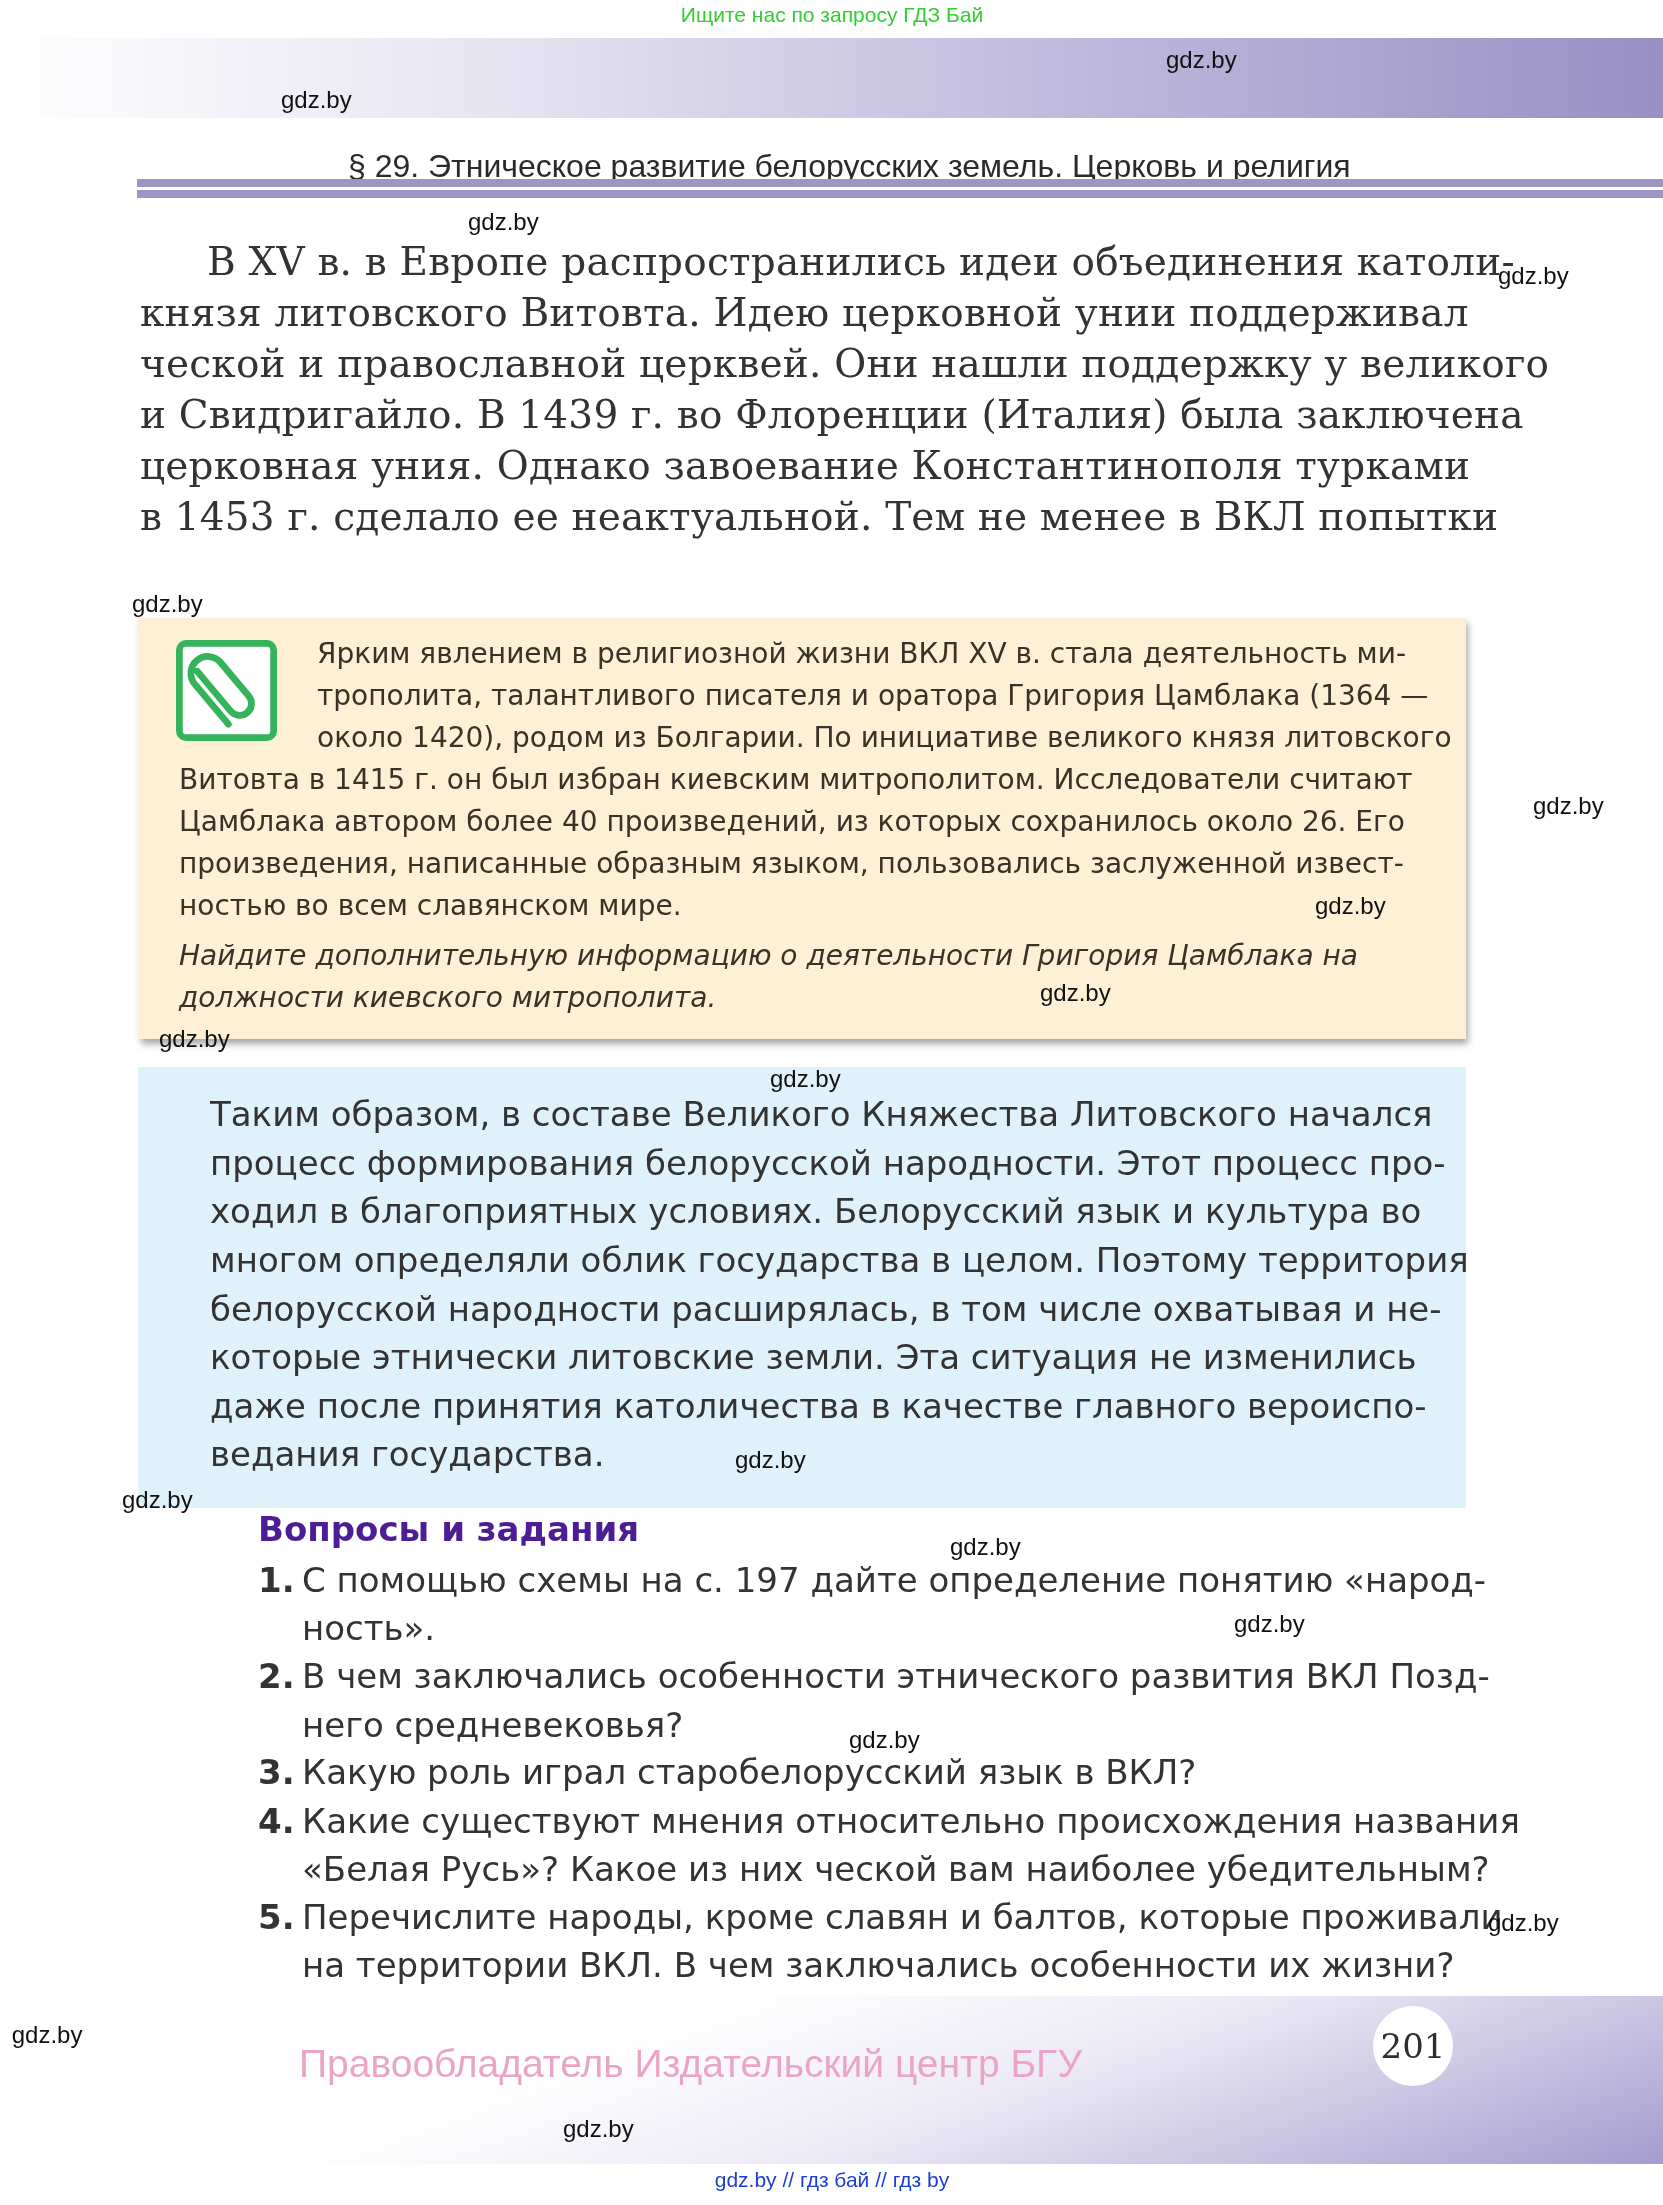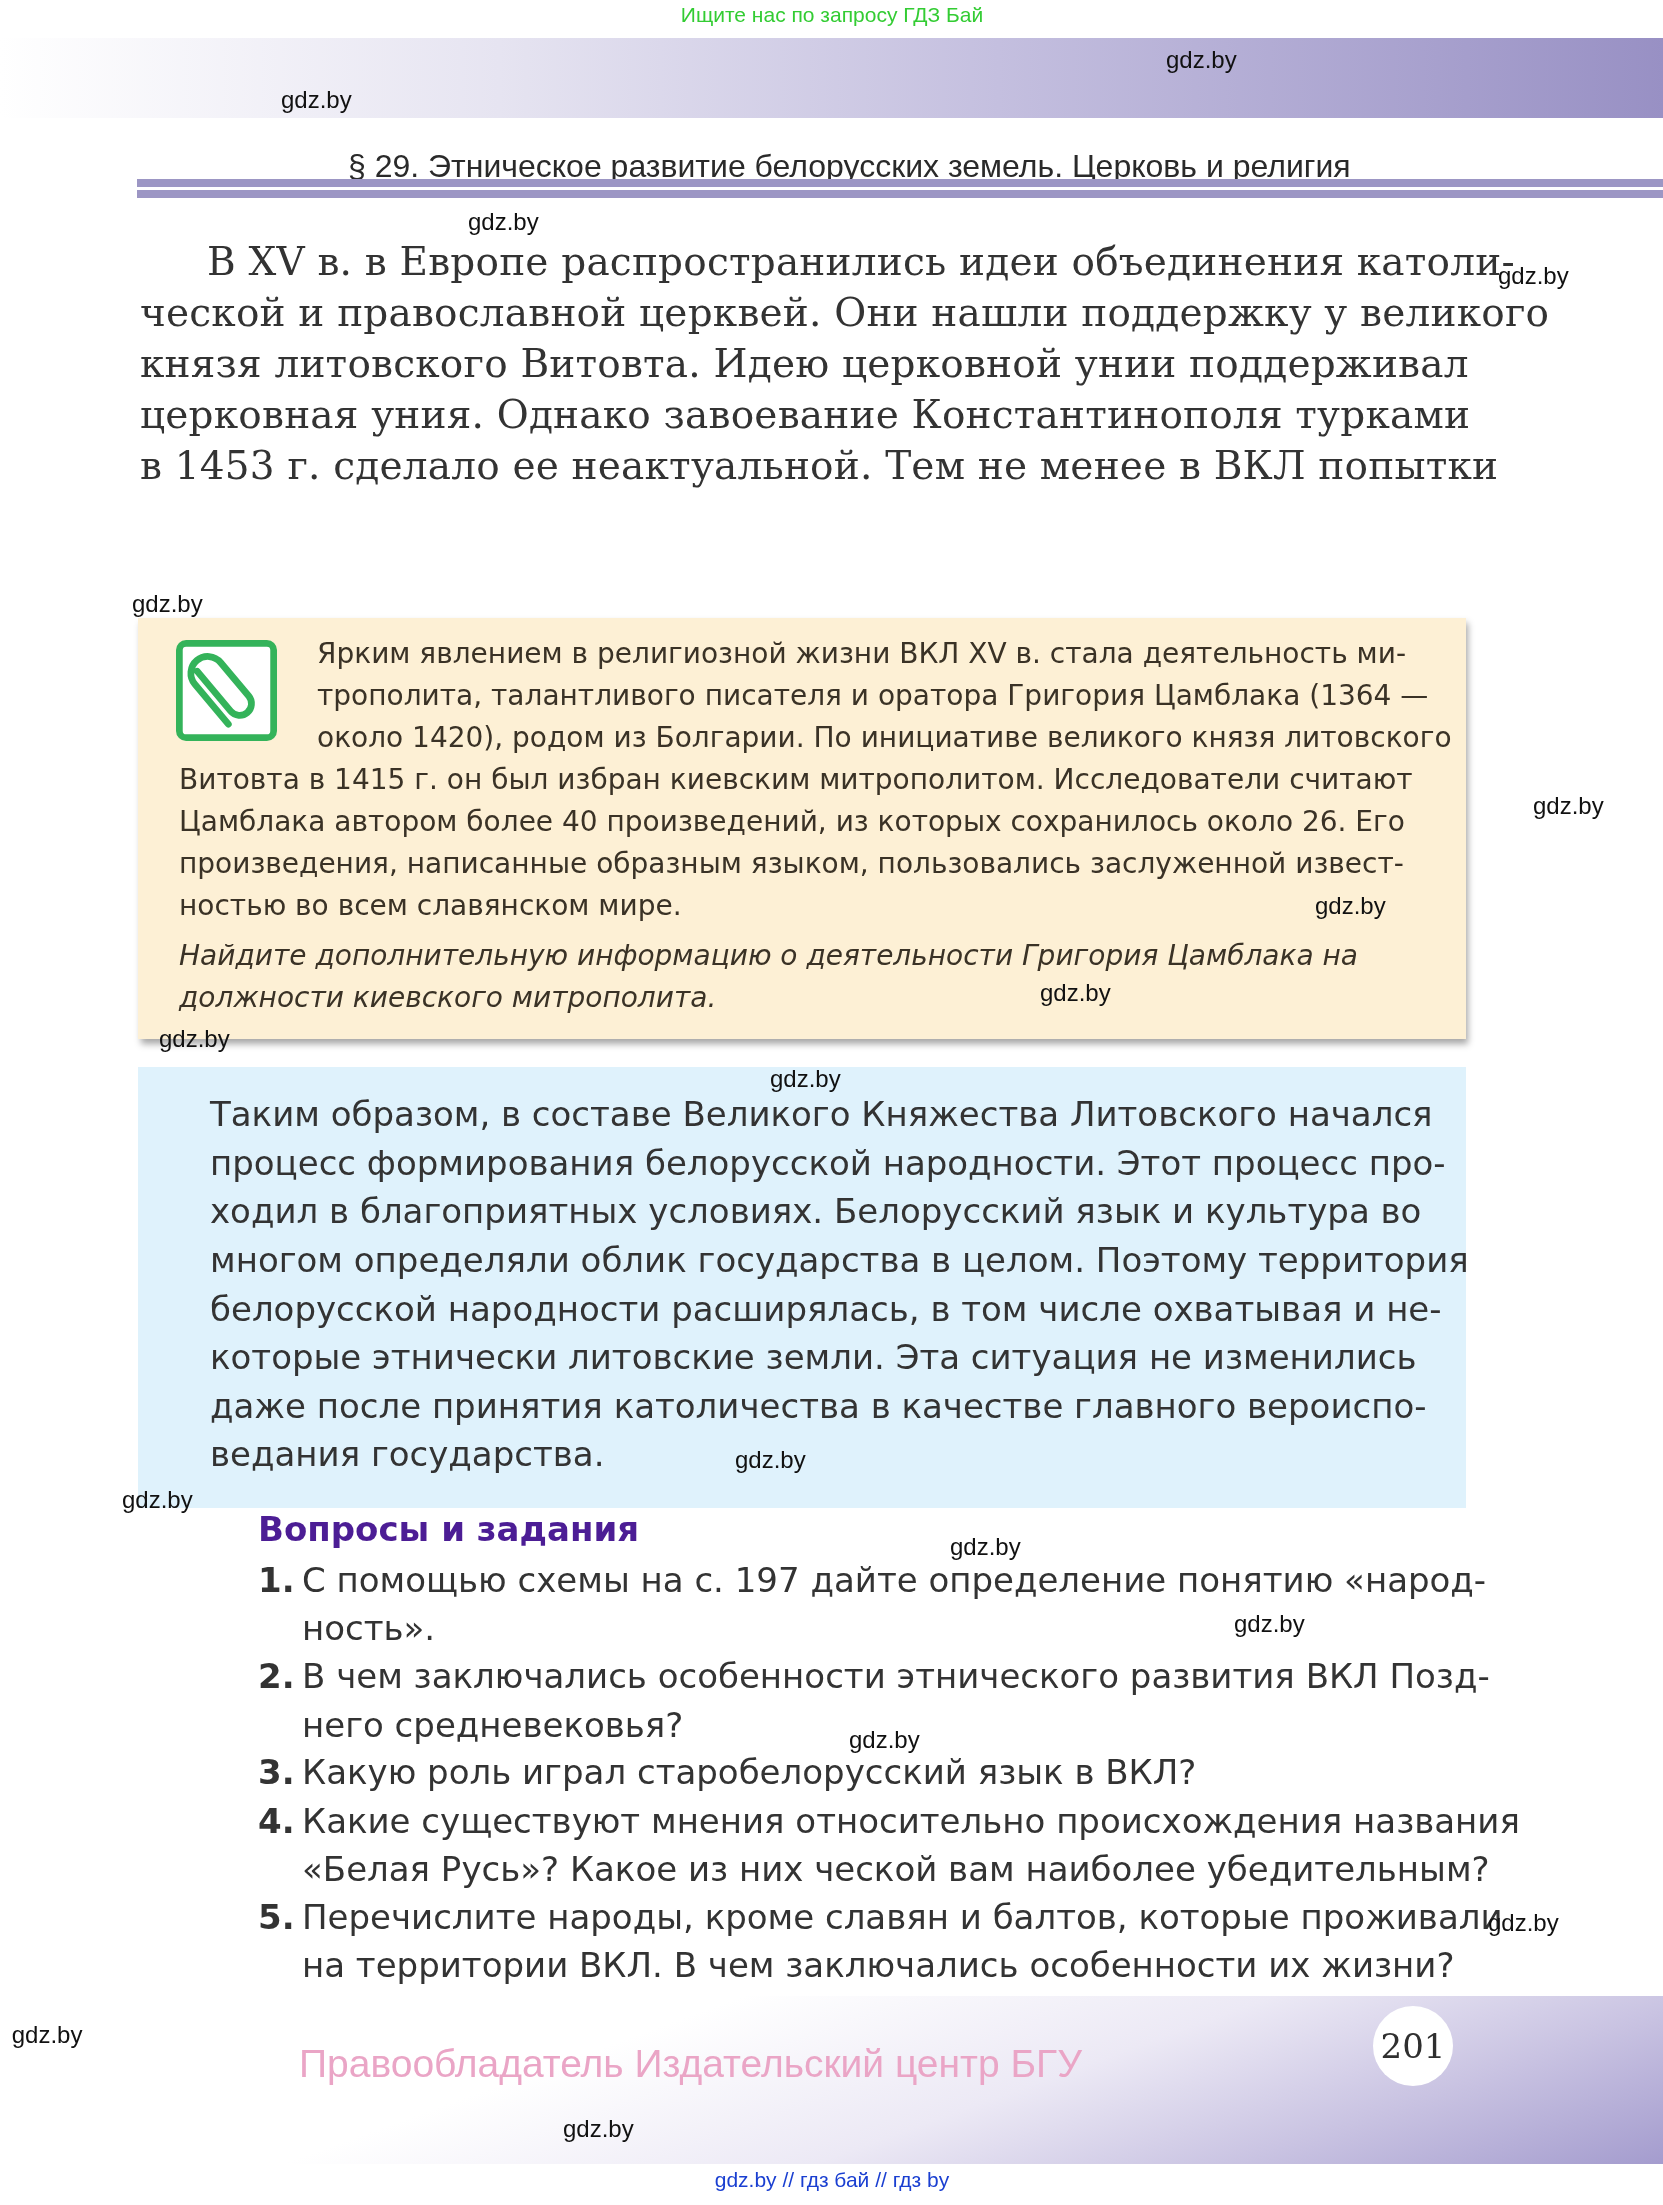--- a/index.html
+++ b/index.html
@@ -33,22 +33,23 @@
 <div class="abs top-search">Ищите нас по запросу ГДЗ Бай</div>
 
 <div class="abs top-band"></div>
 
 <div class="abs header-title">§ 29. Этническое развитие белорусских земель. Церковь и религия</div>
 <div class="abs rule" style="top:179px;"></div>
 <div class="abs rule" style="top:190px;"></div>
 
 <div class="abs p1">
   <span class="line" style="text-indent:67px;">В XV в. в Европе распространились идеи объединения католи-</span>
+  <span class="line">князя литовского Витовта. Идею церковной унии поддерживал</span>
   <span class="line">ческой и православной церквей. Они нашли поддержку у великого</span>
-  <span class="line">князя литовского Витовта. Идею церковной унии поддерживал</span>
+  <span class="line">и Свидригайло. В 1439 г. во Флоренции (Италия) была заключена</span>
   <span class="line">церковная уния. Однако завоевание Константинополя турками</span>
   <span class="line">в 1453 г. сделало ее неактуальной. Тем не менее в ВКЛ попытки</span>
 </div>
 
 <div class="abs yellow-box"></div>
 <div class="abs clip-icon">
   <svg width="101" height="101" viewBox="0 0 120 120">
     <rect x="4" y="4" width="112" height="112" rx="8" fill="#ffffff" stroke="#34b35a" stroke-width="8"></rect>
     <g transform="rotate(-40 60 60)" fill="none" stroke="#34b35a" stroke-width="8" stroke-linecap="round">
       <path d="M48 20 L48 82 A14 14 0 0 0 76 82 L76 30 A20 20 0 0 0 36 30 L36 92"></path>

